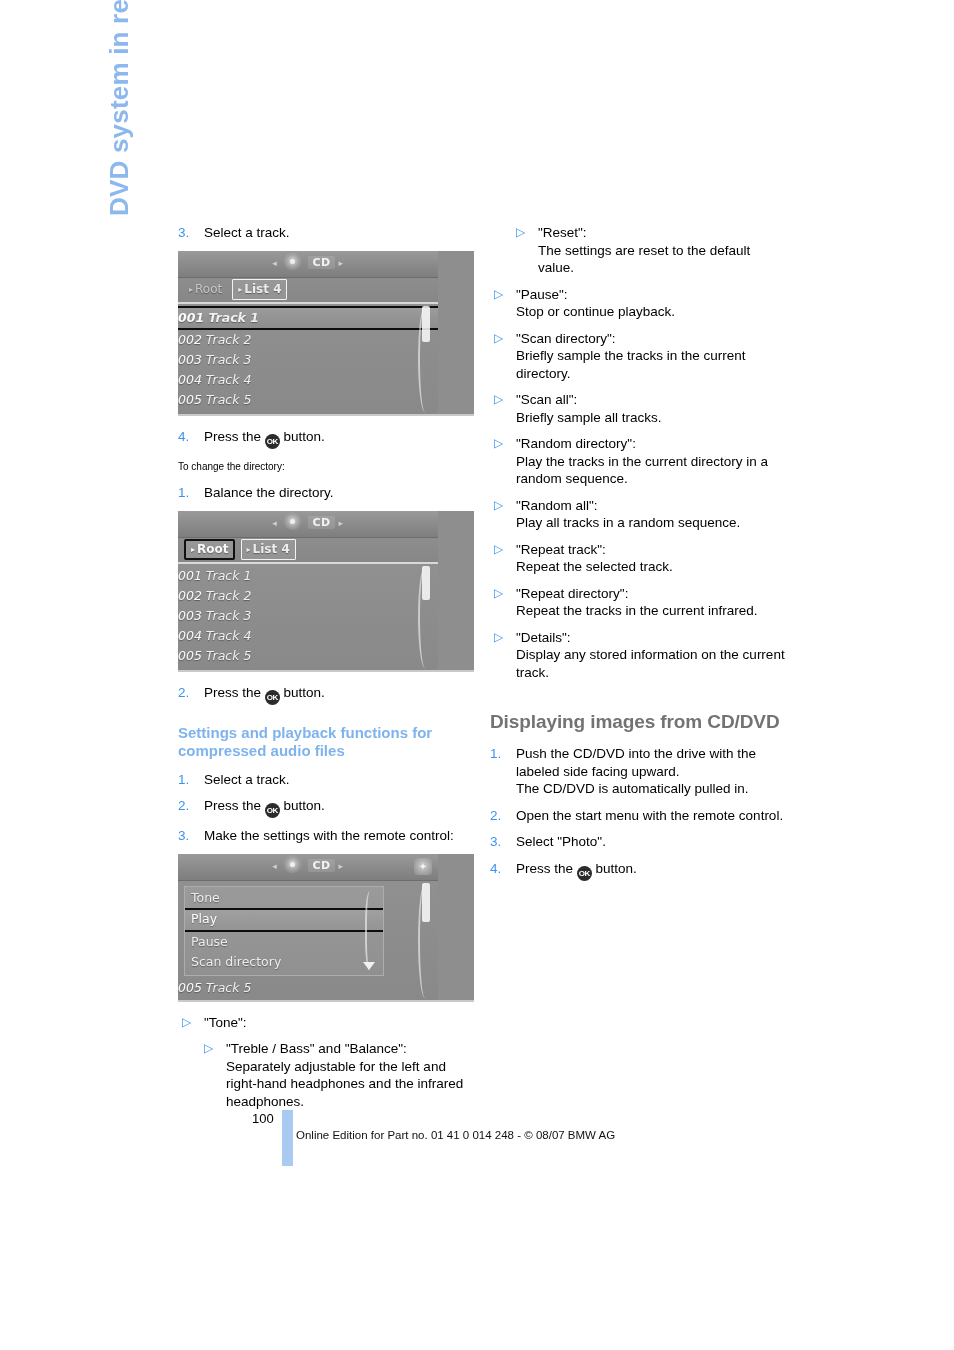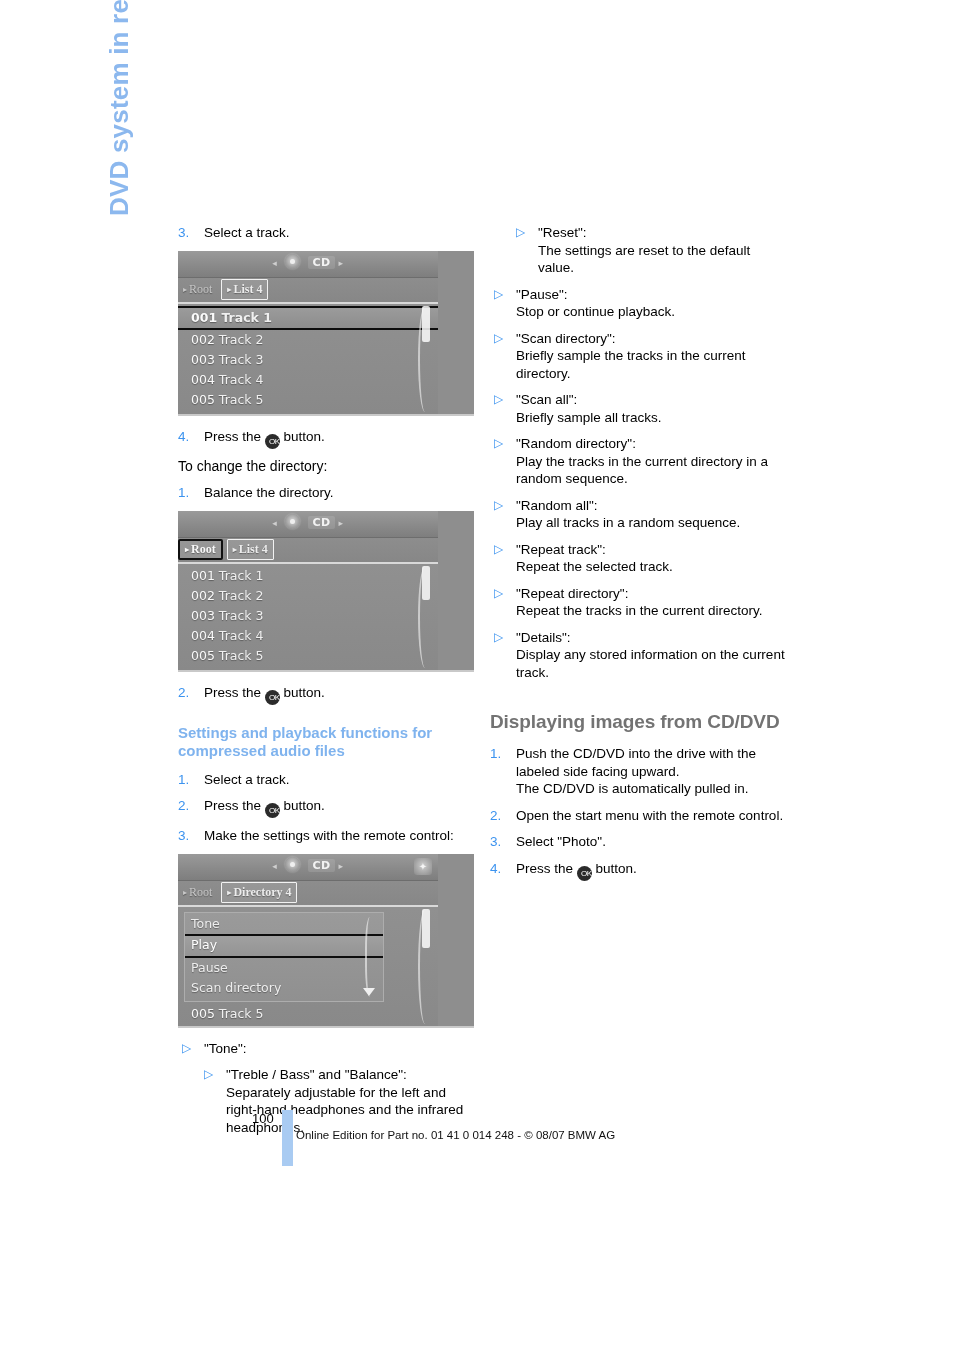--- a/index.html
+++ b/index.html
@@ -52,21 +52,21 @@
     line-height: 17.5px;
   }
   .num-item > .marker {
     position: absolute;
     left: 0;
     top: 0;
     color: #3C93EF;
     font-size: 13.5px;
   }
   .plain-line {
-    font-size: 14px;
+    font-size: 10px;
     line-height: 17.5px;
     margin-bottom: 9px;
   }
 
   .bullet-item {
     position: relative;
     padding-left: 26px;
     margin-bottom: 9px;
     font-size: 13.5px;
     line-height: 17.5px;
@@ -104,23 +104,23 @@
 
   
   .okkey {
     display: inline-block;
     width: 15px;
     height: 15px;
     border-radius: 50%;
     background: #2b2b2b;
     color: #ffffff;
     font-size: 8px;
-    font-weight: normal;
+    font-weight: bold;
     line-height: 15px;
-    text-align: right;
+    text-align: center;
     vertical-align: -3px;
     letter-spacing: -0.4px;
     font-family: "Liberation Sans", sans-serif;
   }
 
   
   .shot {
     position: relative;
     width: 296px;
     margin: 4px 0 12px 0;
@@ -183,21 +183,21 @@
     font-size: 10px;
     line-height: 17px;
     text-align: center;
   }
 
   .crumb-bar {
     position: relative;
     height: 24px;
     background: linear-gradient(to bottom, #8d8d8d 0%, #878787 100%);
     border-bottom: 2px solid #d9d9d9;
-    font-family: Liberation Serif, serif;
+    padding-left: 6px;
   }
   .crumb {
     display: inline-block;
     font-size: 12px;
     line-height: 20px;
     color: #ececec;
     padding: 0 5px;
     margin-top: 1px;
     font-weight: bold;
     text-shadow: 0 1px 1px rgba(0,0,0,.35);
@@ -220,25 +220,26 @@
 
   .list-area {
     position: relative;
     background: linear-gradient(to bottom, #909090 0%, #898989 100%);
     padding: 2px 0 4px 0;
   }
   .list-row {
     position: relative;
     height: 20px;
     line-height: 20px;
-    padding-left: 13px;
+    padding-left: 0;
     font-size: 12.5px;
     color: #f0f0f0;
     text-shadow: 0 1px 1px rgba(0,0,0,.35);
     white-space: nowrap;
+    font-style: italic;
   }
   .list-row .idx { color: #fafafa; }
   .list-row.selected {
     border-top: 2px solid #0d0d0d;
     border-bottom: 2px solid #0d0d0d;
     background: linear-gradient(to bottom, #9b9b9b 0%, #8d8d8d 100%);
     font-weight: bold;
     height: 20px;
     line-height: 19px;
   }
@@ -442,24 +443,20 @@
   <div class="shot">
     <div class="shot-inner">
       <div class="shot-header">
         <div class="hdr-center">
           <span class="hdr-arrow">◂</span>
           <span class="cd-disc"></span>
           <span class="hdr-label">CD</span>
           <span class="hdr-arrow">▸</span>
         </div>
         <div class="hdr-right-icon">✦</div>
-      </div>
-      <div class="crumb-bar">
-        <span class="crumb dim"><span class="car">▸</span><span>Root</span></span>
-        <span class="crumb boxed-white"><span class="car">▸</span><span>Directory 4</span></span>
       </div>
       <div class="list-area" style="padding-bottom:2px;">
         <div class="popup">
           <div class="popup-row">Tone</div>
           <div class="popup-row selected">Play</div>
           <div class="popup-row">Pause</div>
           <div class="popup-row"><span>Scan directory</span><span class="popup-caret"></span></div>
           <div class="popup-scroll"></div>
         </div>
         <div class="list-row"><span class="idx">005</span>&nbsp;<span>Track 5</span></div>
@@ -516,21 +513,21 @@
     <span>Play all tracks in a random sequence.</span>
   </div>
   <div class="bullet-item">
     <span class="tri-outline">▷</span>
     <span>"Repeat track":</span><br>
     <span>Repeat the selected track.</span>
   </div>
   <div class="bullet-item">
     <span class="tri-outline">▷</span>
     <span>"Repeat directory":</span><br>
-    <span>Repeat the tracks in the current directory.</span>
+    <span>Repeat the tracks in the current infrared.</span>
   </div>
   <div class="bullet-item">
     <span class="tri-outline">▷</span>
     <span>"Details":</span><br>
     <span>Display any stored information on the current track.</span>
   </div>
 
   <h2 class="section-heading" style="margin-top:30px;">Displaying images from CD/DVD</h2>
 
   <div class="num-item">

